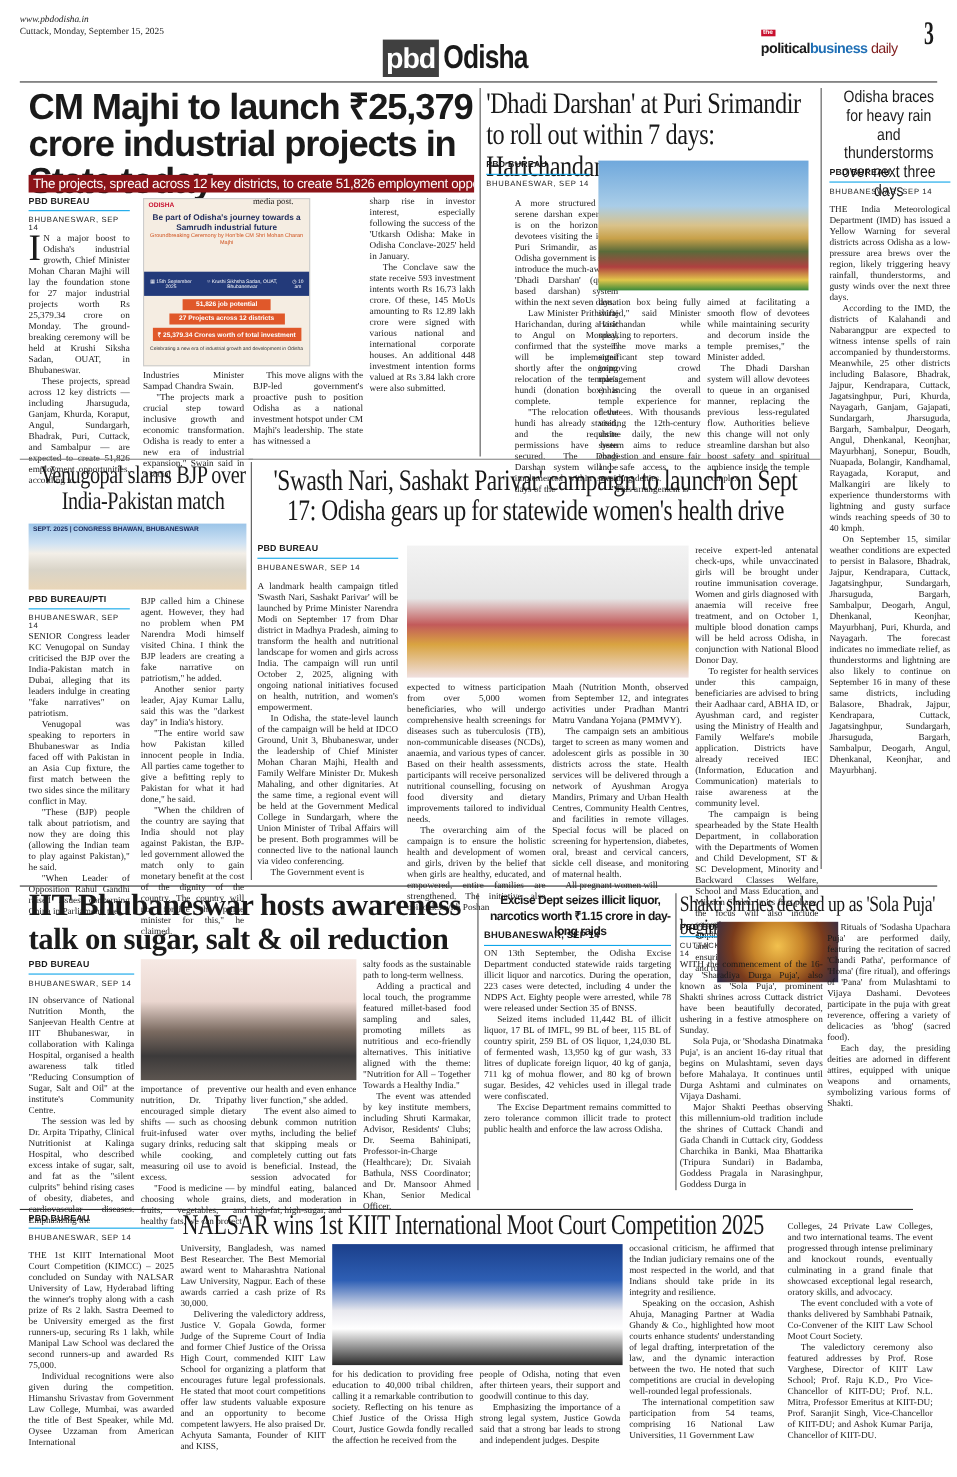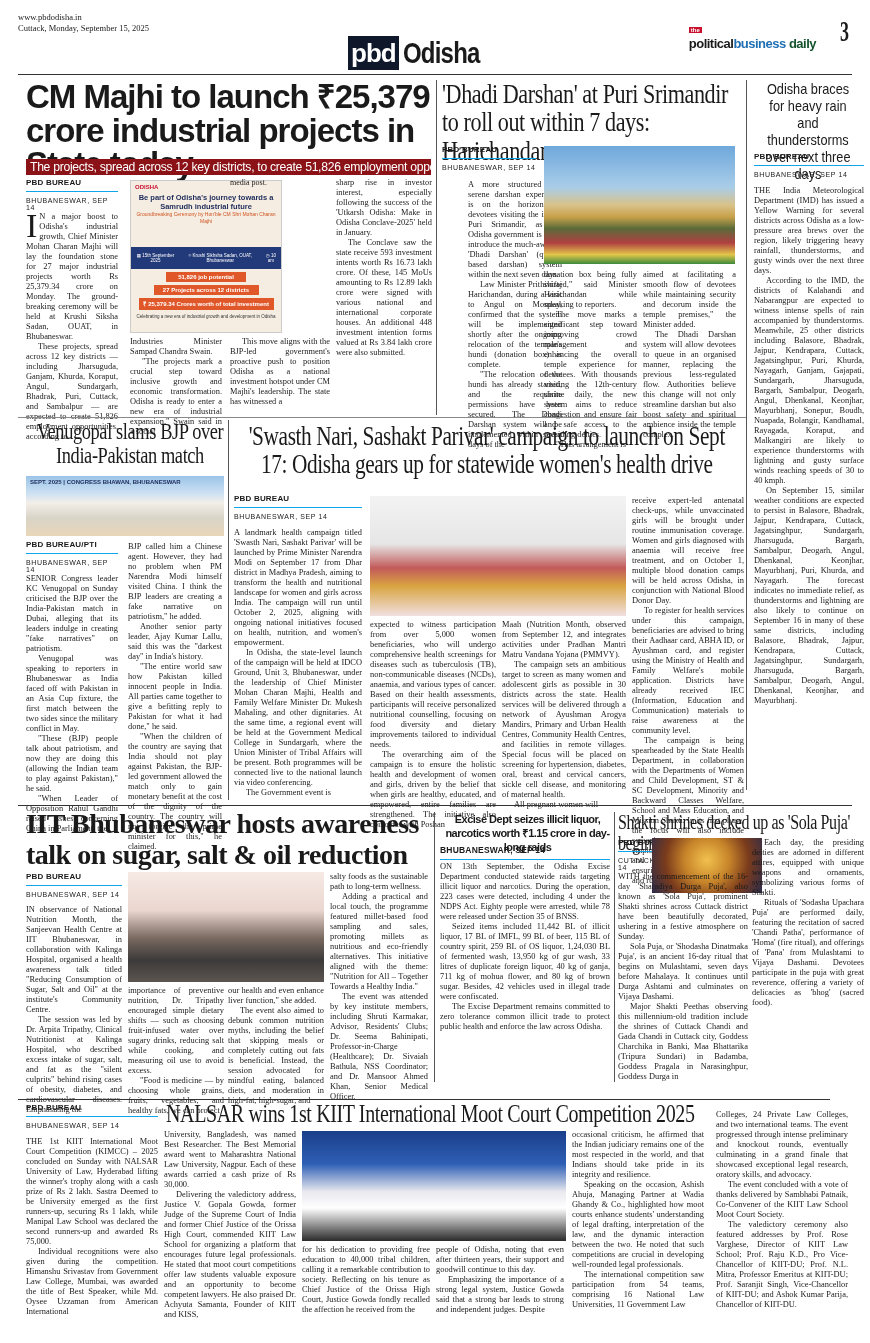--- a/index.html
+++ b/index.html
@@ -1,27 +1,27 @@
 <!DOCTYPE html>
 <html><head>
 <meta charset="utf-8">
 <style>
 *{box-sizing:border-box;margin:0;padding:0}
 body{width:870px;height:1343px;background:#fff;font-family:"Liberation Serif",serif;color:#1a1a1a;position:relative;overflow:hidden}
 .abs{position:absolute}
 .mast-left{left:18px;top:12px;font-size:8.5px;line-height:11px;font-family:"Liberation Serif",serif}
-.mast-left .url{}
+.mast-left .url{font-style:italic}
 .logo{left:348px;top:36px;display:flex;align-items:center;gap:4px}
-.logo .pbd{background:#0f172a;color:#fff;font-family:"Liberation Sans",sans-serif;font-weight:bold;font-size:26px;padding:0 3px;line-height:34px;height:34px;letter-spacing:-1px}
+.logo .pbd{background:#404040;color:#fff;font-family:"Liberation Sans",sans-serif;font-weight:bold;font-size:26px;padding:0 3px;line-height:34px;height:34px;letter-spacing:-1px}
 .logo .odisha{font-family:"Liberation Sans",sans-serif;font-weight:bold;font-size:30px;letter-spacing:-1px;transform:scaleX(.8);transform-origin:left}
 .brand{right:54px;top:18px;text-align:left;font-family:"Liberation Sans",sans-serif}
 .brand .the{background:#c8102e;color:#fff;font-size:6px;font-weight:bold;padding:0 2px;display:inline-block}
 .brand .pb{font-size:13px;font-weight:bold;letter-spacing:-.5px}
 .brand .pb .biz{color:#1f6fb5}
-.brand .pb .daily{color:#14532d;font-weight:bold}
+.brand .pb .daily{color:#7f1d1d;font-weight:normal}
 .pgnum{right:18px;top:14px;font-family:"Liberation Serif",serif;font-size:30px;font-weight:bold;transform:scaleX(.6)}
 .rule{left:18px;right:18px;height:1px;background:#333}
 .vrule{width:1px;background:#555}
 .hrule{height:1px;background:#888}
 .hl-cond{font-family:"Liberation Sans",sans-serif;font-weight:bold;line-height:1.02;letter-spacing:-1px}
 .hl-serif{font-family:"Liberation Serif",serif;line-height:1.05;letter-spacing:-.5px}
 .strap{background:#8b1318;color:#fff;font-family:"Liberation Sans",sans-serif;font-size:12.2px;padding:1px 4px;white-space:nowrap;letter-spacing:-.3px}
 .bureau{font-family:"Liberation Sans",sans-serif;font-weight:bold;font-size:8px;letter-spacing:.2px;padding-bottom:4px;border-bottom:1px solid #0ea5e9}
 .dateline{font-family:"Liberation Sans",sans-serif;font-size:7px;letter-spacing:.6px;margin-top:5px}
 .body{font-size:8.4px;line-height:10px;text-align:justify;hyphens:auto}
@@ -228,22 +228,22 @@
   <div class="bureau">PBD BUREAU</div>
   <div class="dateline">CUTTACK, SEP 14</div>
 </div>
 <div class="abs photo ph-durga" style="left:652px;top:838px;width:110px;height:55px"></div>
 <div class="abs body" style="left:618px;top:872px;width:130px">
   <p class="first">WITH the commencement of the 16-day 'Sharadiya Durga Puja', also known as 'Sola Puja', prominent Shakti shrines across Cuttack district have been beautifully decorated, ushering in a festive atmosphere on Sunday.</p>
   <p>Sola Puja, or 'Shodasha Dinatmaka Puja', is an ancient 16-day ritual that begins on Mulashtami, seven days before Mahalaya. It continues until Durga Ashtami and culminates on Vijaya Dashami.</p>
   <p>Major Shakti Peethas observing this millennium-old tradition include the shrines of Cuttack Chandi and Gada Chandi in Cuttack city, Goddess Charchika in Banki, Maa Bhattarika (Tripura Sundari) in Badamba, Goddess Pragala in Narasinghpur, Goddess Durga in</p>
 </div>
 <div class="abs body" style="left:752px;top:838px;width:112px">
+  <p>Rituals of 'Sodasha Upachara Puja' are performed daily, featuring the recitation of sacred 'Chandi Patha', performance of 'Homa' (fire ritual), and offerings of 'Pana' from Mulashtami to Vijaya Dashami. Devotees participate in the puja with great reverence, offering a variety of delicacies as 'bhog' (sacred food).</p>
   <p>Each day, the presiding deities are adorned in different attires, equipped with unique weapons and ornaments, symbolizing various forms of Shakti.</p>
-  <p>Rituals of 'Sodasha Upachara Puja' are performed daily, featuring the recitation of sacred 'Chandi Patha', performance of 'Homa' (fire ritual), and offerings of 'Pana' from Mulashtami to Vijaya Dashami. Devotees participate in the puja with great reverence, offering a variety of delicacies as 'bhog' (sacred food).</p>
 </div>
 
 <div class="abs rule" style="top:1099px;left:18px;right:40px"></div>
 
 <div class="abs" style="left:26px;top:1103px;width:132px">
   <div class="bureau">PBD BUREAU</div>
   <div class="dateline">BHUBANESWAR, SEP 14</div>
 </div>
 <div class="abs hl-serif" style="left:166px;top:1100px;width:700px;font-size:26px;transform:scaleX(.77);transform-origin:left">NALSAR wins 1st KIIT International Moot Court Competition 2025</div>
 <div class="abs body" style="left:26px;top:1137px;width:132px">

